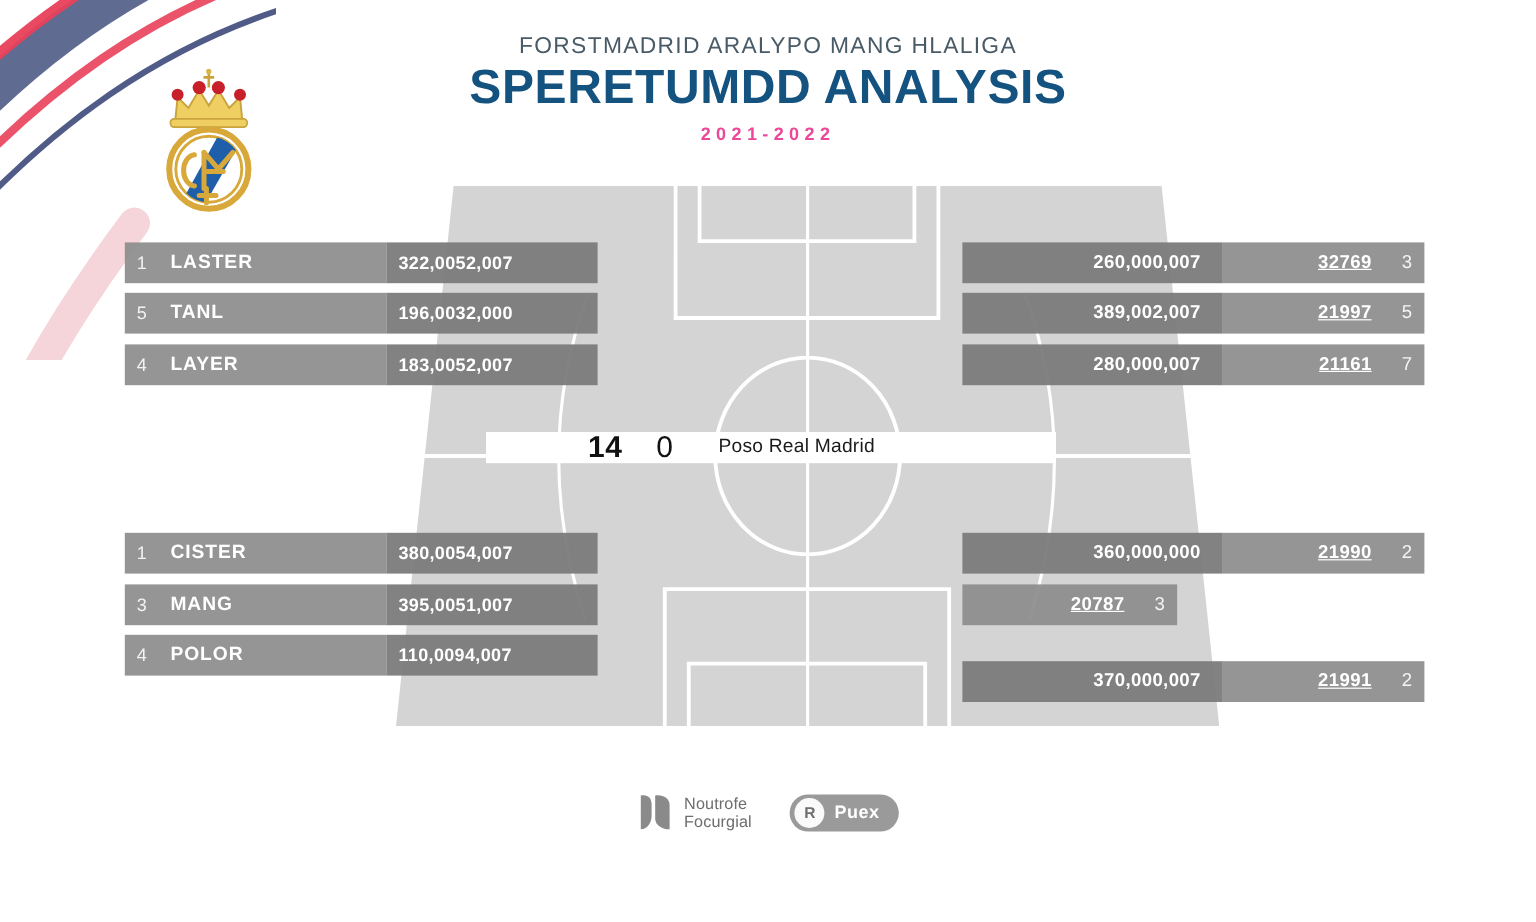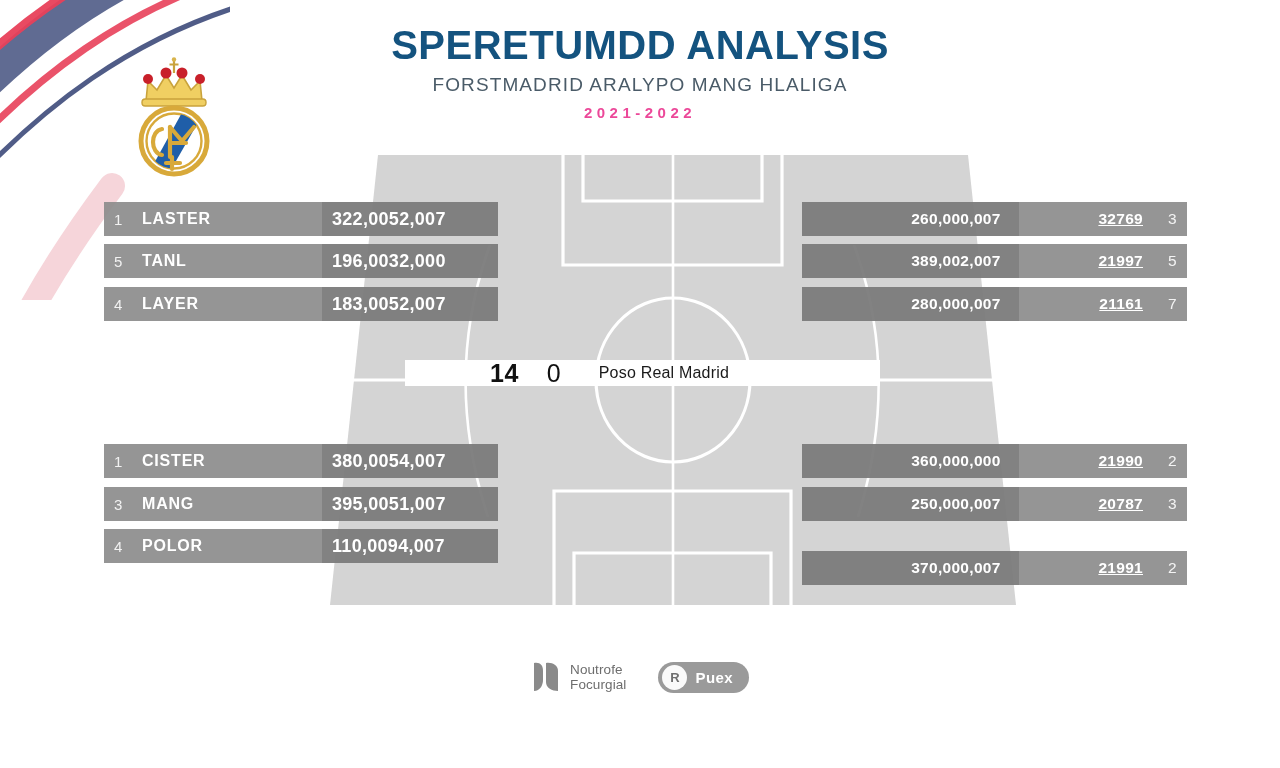--- a/index.html
+++ b/index.html
@@ -99,21 +99,21 @@
     font-weight: 500;
     color: #f2f2f2;
   }
   .name-l {
     font-size: 16px;
     font-weight: 600;
     letter-spacing: 0.8px;
     color: #ffffff;
   }
   .val-l {
-    font-size: 18px;
+    font-size: 15px;
     font-weight: 600;
     color: #ffffff;
     padding-left: 10px;
     white-space: nowrap;
   }
 
   
   .row.right .seg-a { width: 230px; justify-content: flex-end; padding-right: 18px;
                       background: rgba(122,122,122,0.94); }
   .row.right .seg-b { width: 179px; justify-content: flex-end; padding-right: 10px;
@@ -256,22 +256,22 @@
       <path d="M36 72 C 24 74, 24 96, 36 98"></path>
       <path d="M44 70 L44 100"></path>
       <path d="M44 70 L56 84 L68 70"></path>
       <path d="M46 86 L60 86"></path>
       <path d="M46 100 L46 112"></path>
       <path d="M40 106 L54 106"></path>
     </g>
   </svg>
 
   <div id="header">
+    <div id="subtitle">FORSTMADRID ARALYPO MANG HLALIGA</div>
     <div id="title">SPERETUMDD ANALYSIS</div>
-    <div id="subtitle">FORSTMADRID ARALYPO MANG HLALIGA</div>
     <div id="season">2021-2022</div>
   </div>
 
   <svg id="pitch" viewBox="0 0 686 450" preserveAspectRatio="none">
     <path d="M48 0 L638 0 L686 450 L0 450 Z" fill="#d4d4d4"></path>
     <g stroke="#ffffff" stroke-width="3.2" fill="none">
 
       <path d="M22 225 L664 225"></path>
 
       <ellipse cx="343" cy="225" rx="77" ry="82"></ellipse>
@@ -382,23 +382,20 @@
   <div class="row right" style="top:444px">
     <div class="seg-a">
       <span class="val-r">360,000,000</span>
     </div>
     <div class="seg-b">
       <span class="num-r">21990</span>
       <span class="rank-r">2</span>
     </div>
   </div>
   <div class="row right" style="top:487px">
-    <div class="seg-a">
-      <span class="val-r">250,000,007</span>
-    </div>
     <div class="seg-b">
       <span class="num-r">20787</span>
       <span class="rank-r">3</span>
     </div>
   </div>
   <div class="row right" style="top:551px">
     <div class="seg-a">
       <span class="val-r">370,000,007</span>
     </div>
     <div class="seg-b">

